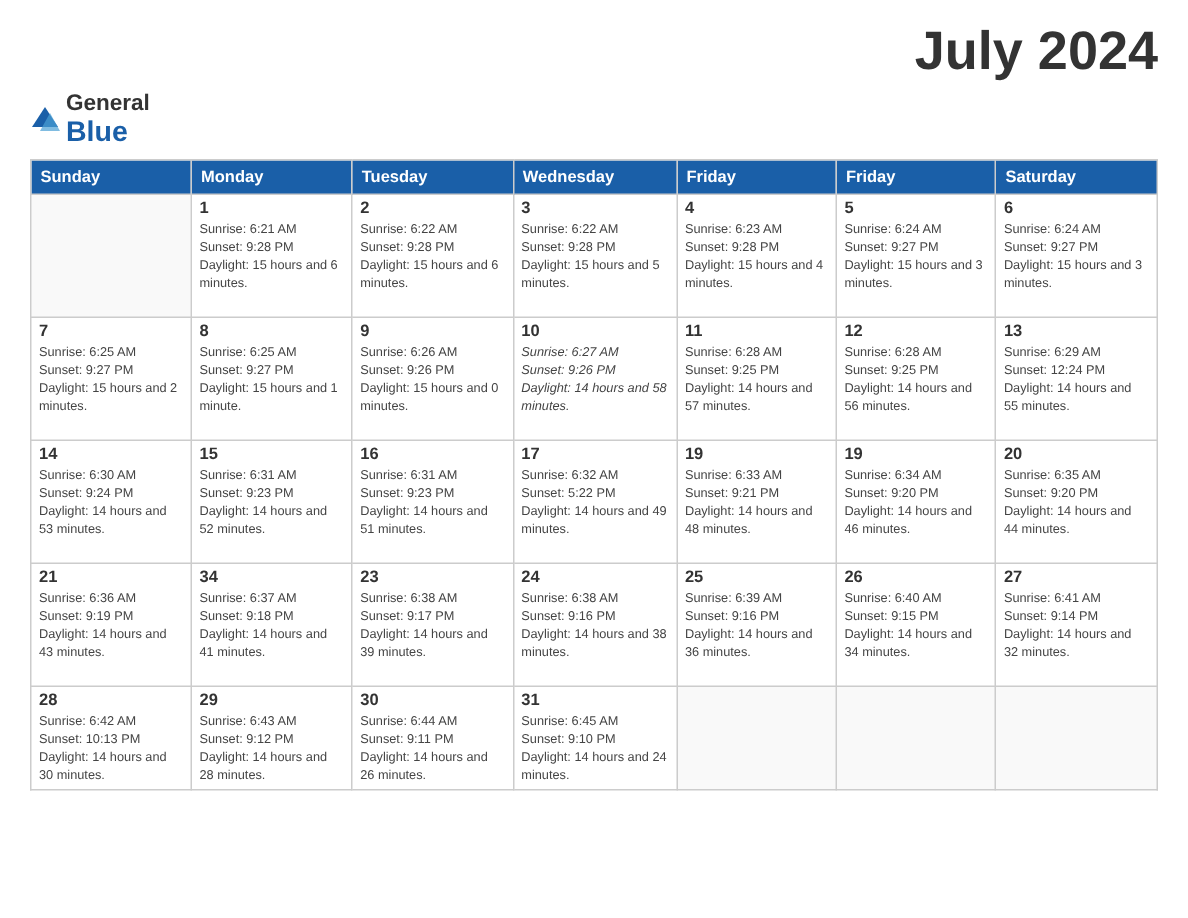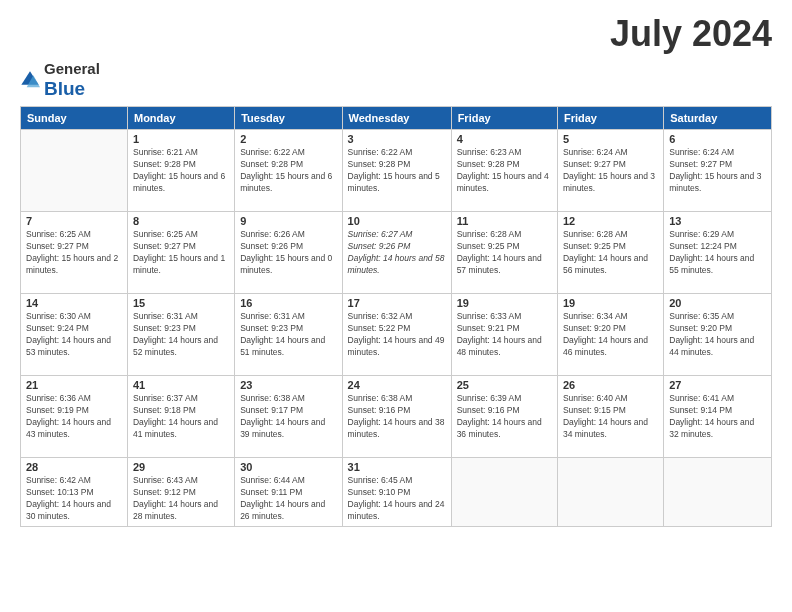--- a/index.html
+++ b/index.html
@@ -259,21 +259,21 @@
           </td>
         </tr>
         <tr>
           <td>
             <div class="day-number">21</div>
             <div class="day-info" style="white-space: pre-line;">Sunrise: 6:36 AM
 Sunset: 9:19 PM
 Daylight: 14 hours and 43 minutes.</div>
           </td>
           <td>
-            <div class="day-number">41</div>
+            <div class="day-number">34</div>
             <div class="day-info" style="white-space: pre-line;">Sunrise: 6:37 AM
 Sunset: 9:18 PM
 Daylight: 14 hours and 41 minutes.</div>
           </td>
           <td>
             <div class="day-number">23</div>
             <div class="day-info" style="white-space: pre-line;">Sunrise: 6:38 AM
 Sunset: 9:17 PM
 Daylight: 14 hours and 39 minutes.</div>
           </td>

